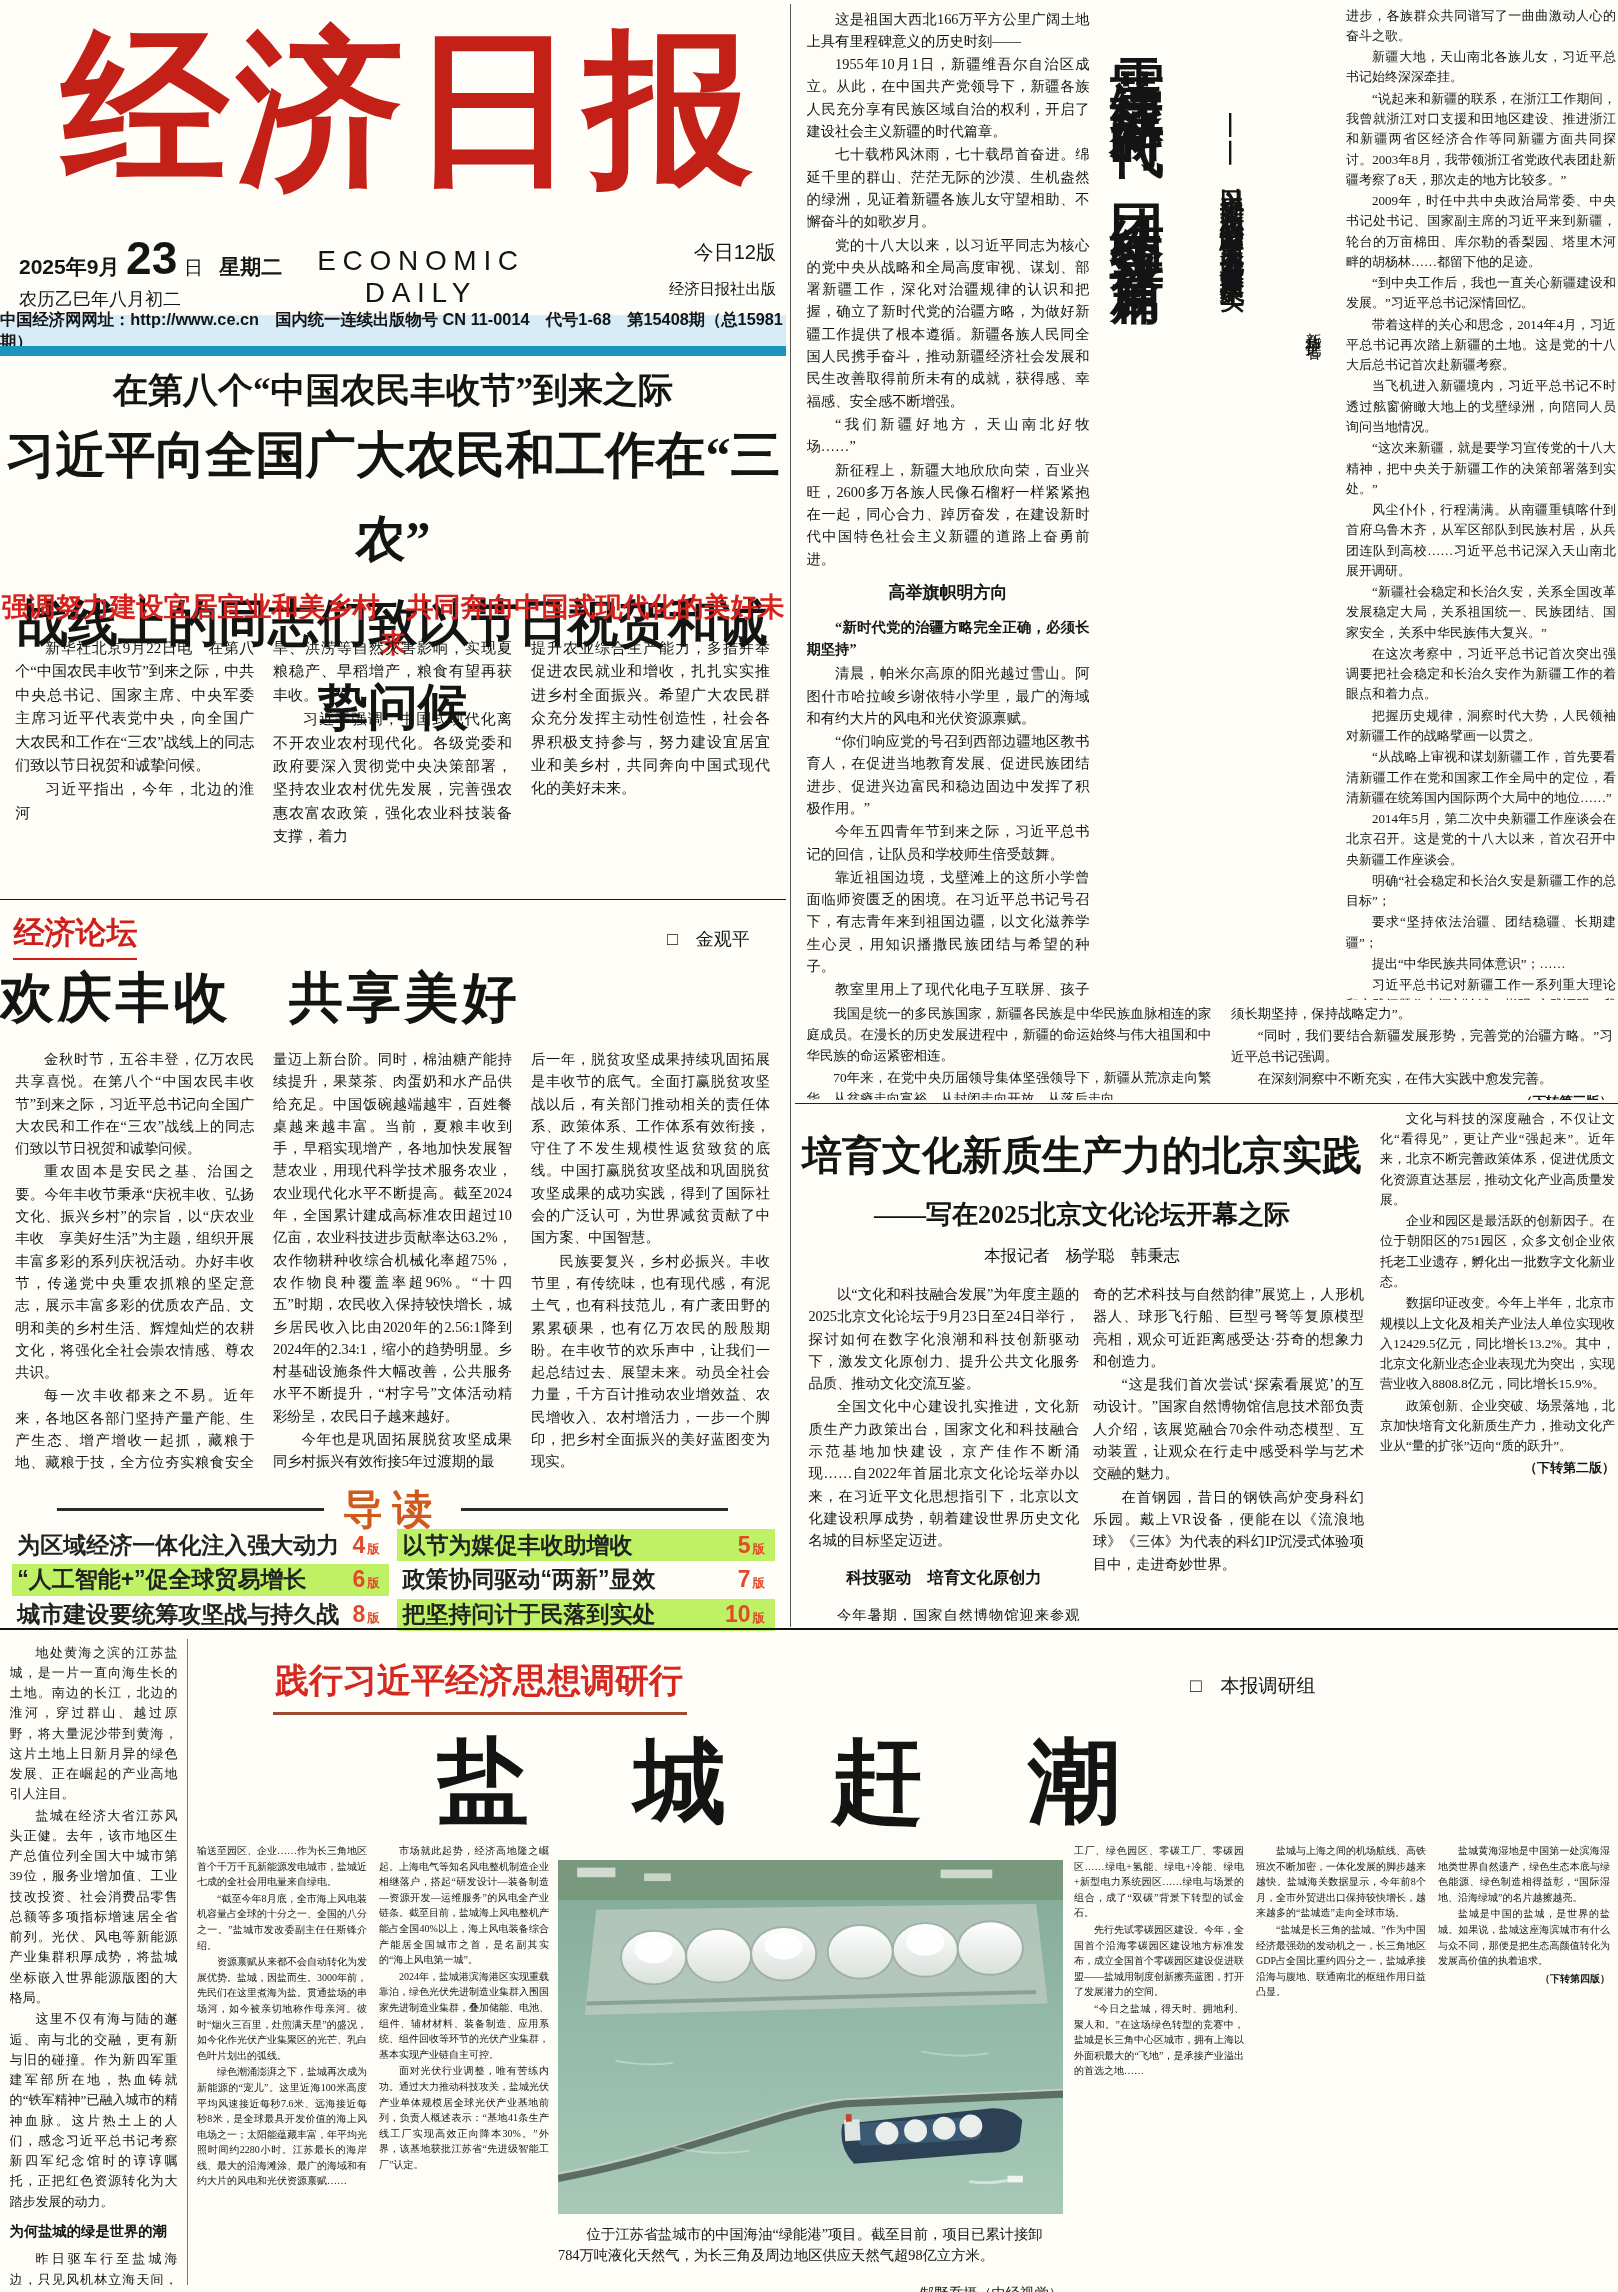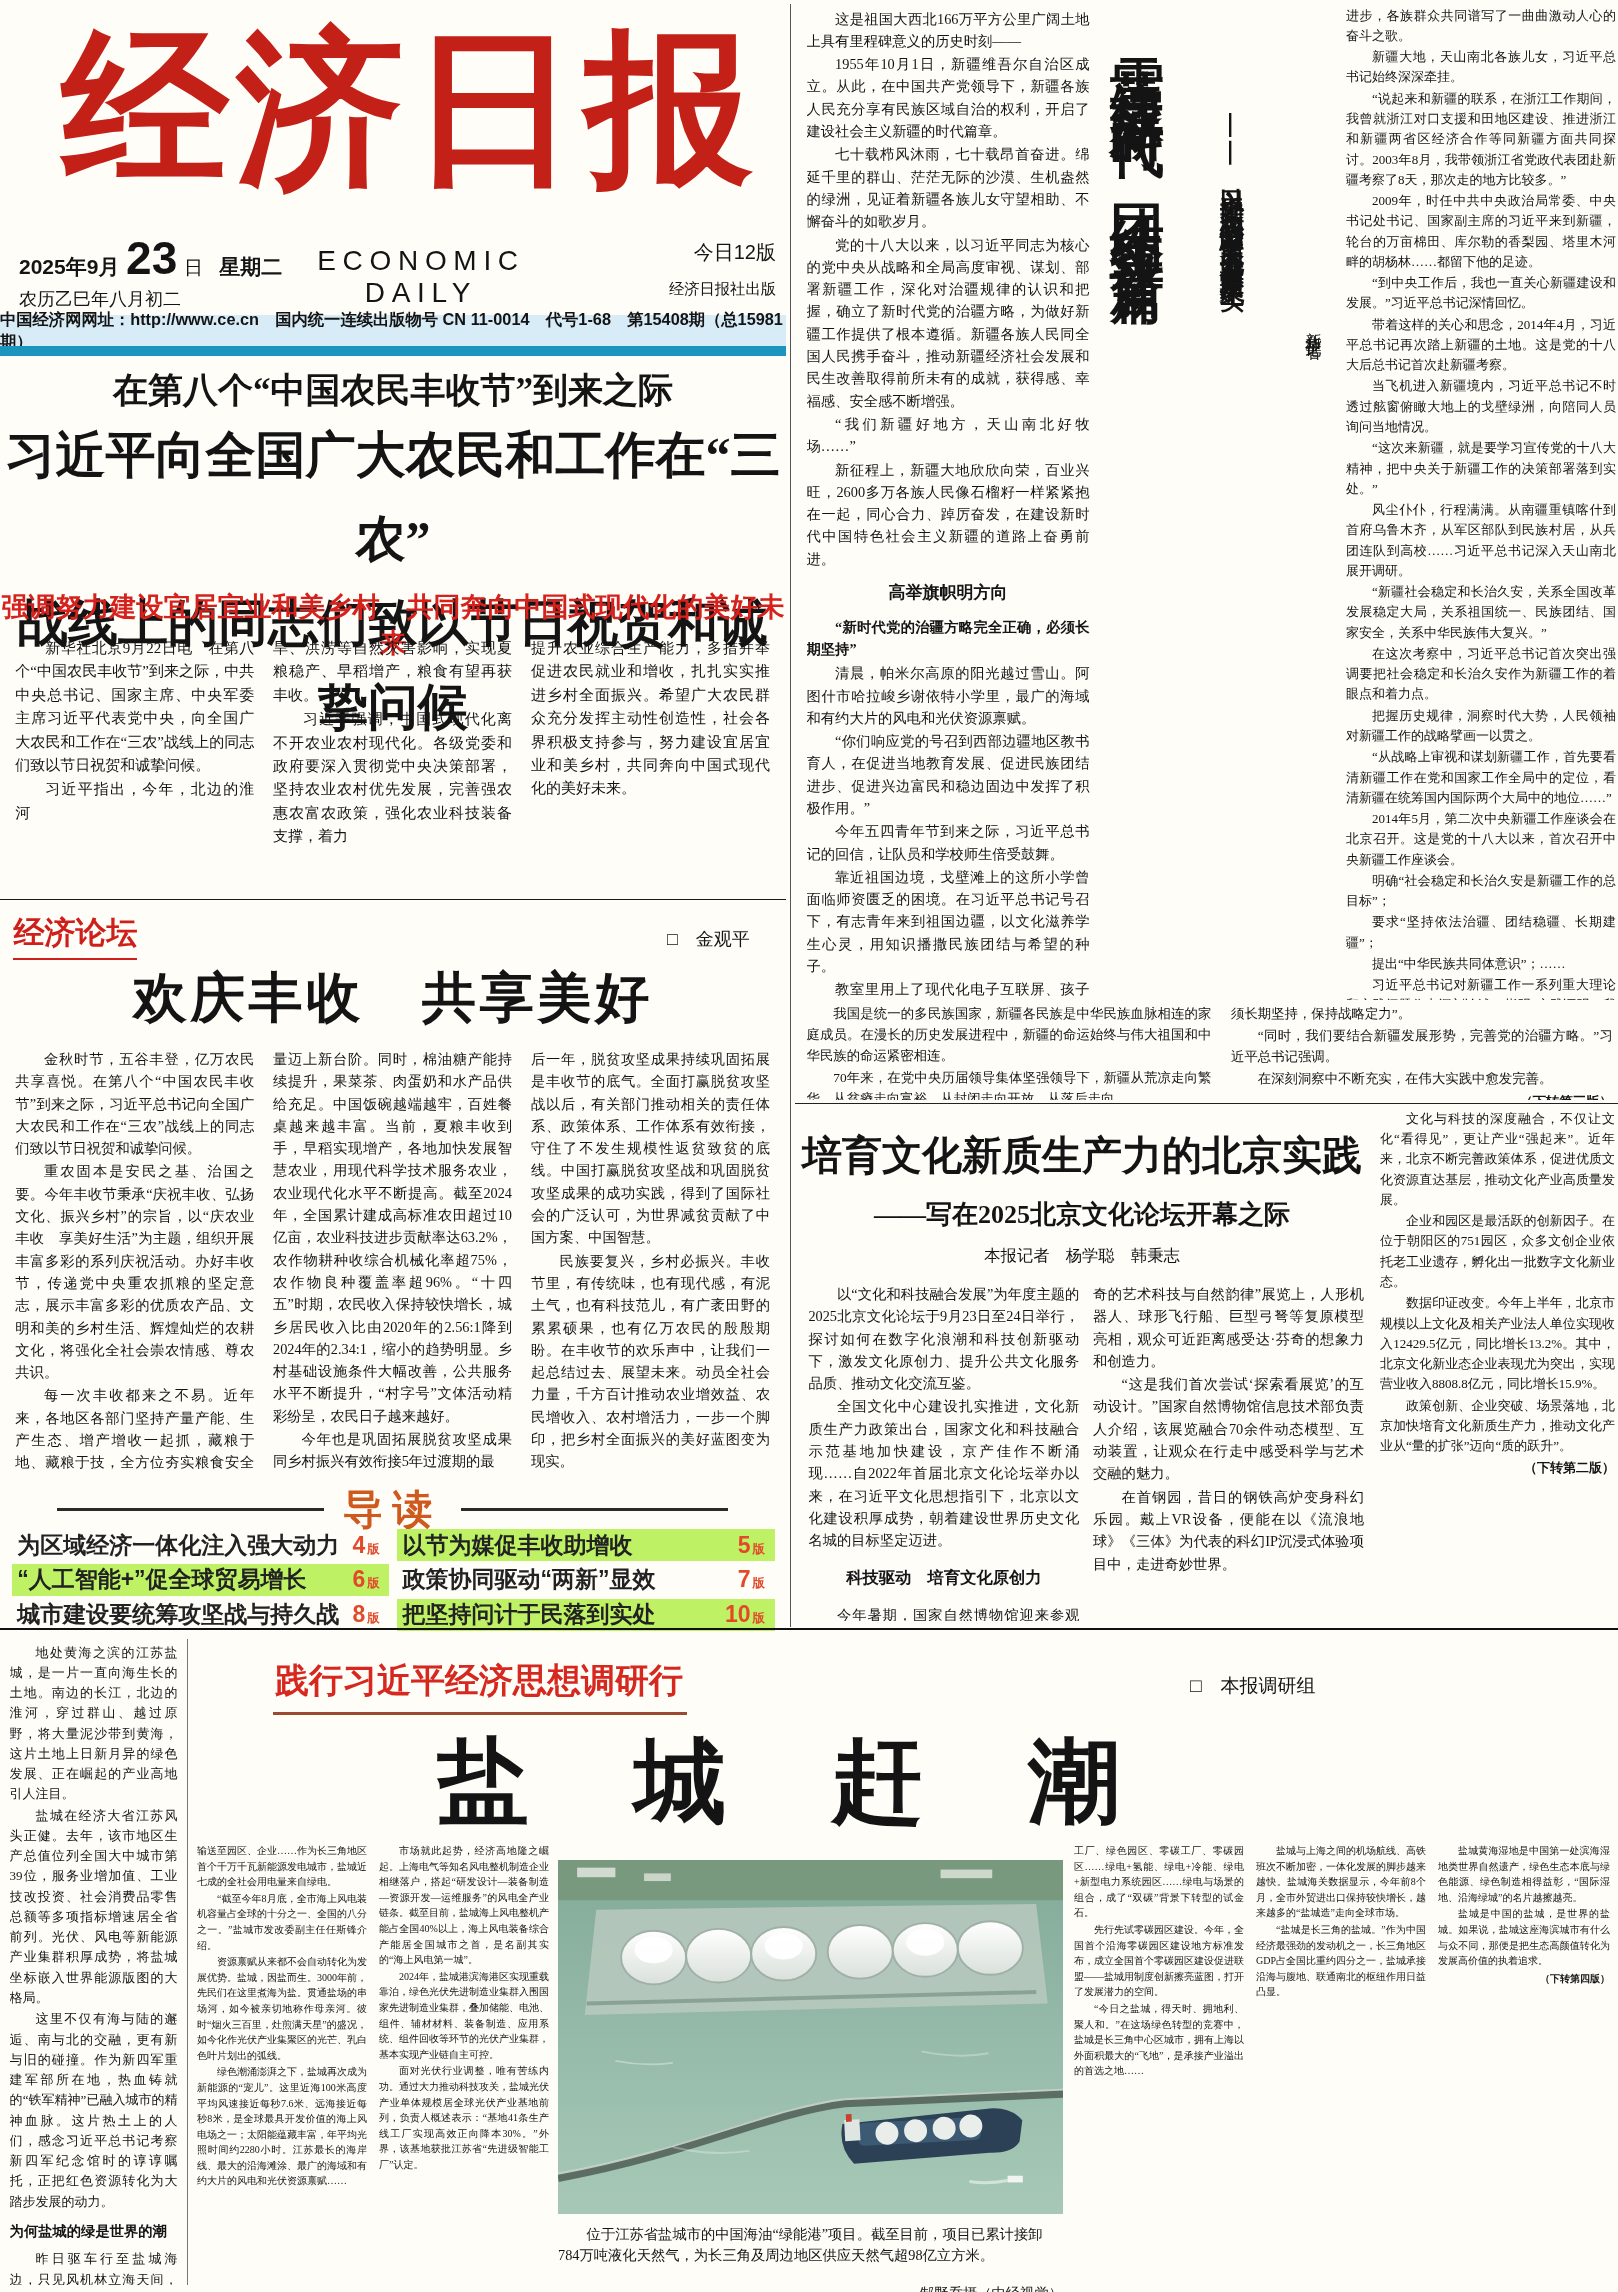--- a/index.html
+++ b/index.html
@@ -37,21 +37,21 @@
                  font-weight:bold;margin:0;}
   .lead-subhead{left:0;top:589px;width:786px;text-align:center;font-size:27px;font-weight:bold;color:#d6211c;}
   .lead-c{top:637px;height:250px;width:239px;font-size:15px;}
   .lc1{left:15.3px;} .lc2{left:273px;} .lc3{left:531px;}
 
   
   .forum-rule{left:0;top:899px;width:786px;border-top:1.9px solid #1a1a1a;}
   .forum-label{left:13.4px;top:912px;font-size:31px;font-weight:bold;color:#cf1f1b;
                padding-bottom:3.8px;border-bottom:2.9px solid #cf1f1b;}
   .forum-byline{left:667px;top:927px;font-size:18px;}
-  .forum-headline{left:0;top:962px;width:786px;text-align:center;font-size:54px;font-weight:bold;
+  .forum-headline{left:0;top:962px;width:786px;text-align:left;font-size:54px;font-weight:bold;
                   letter-spacing:3.8px;margin:0;}
   .forum-c{top:1048px;height:424px;width:239px;font-size:14.3px;}
 
   
   .dd-titlerow{left:57px;top:1482px;width:671px;display:flex;align-items:center;gap:19px;}
   .dd-line{flex:1;height:2.9px;background:#2a2a2a;}
   .dd-title{font-size:40px;font-weight:bold;color:#cf5a1d;letter-spacing:9.6px;}
   .dd-grid{left:11.5px;top:1529px;width:763px;display:grid;grid-template-columns:1fr 1fr;
            column-gap:7.6px;row-gap:2.9px;}
   .dd-item{display:flex;align-items:center;justify-content:space-between;height:32px;

